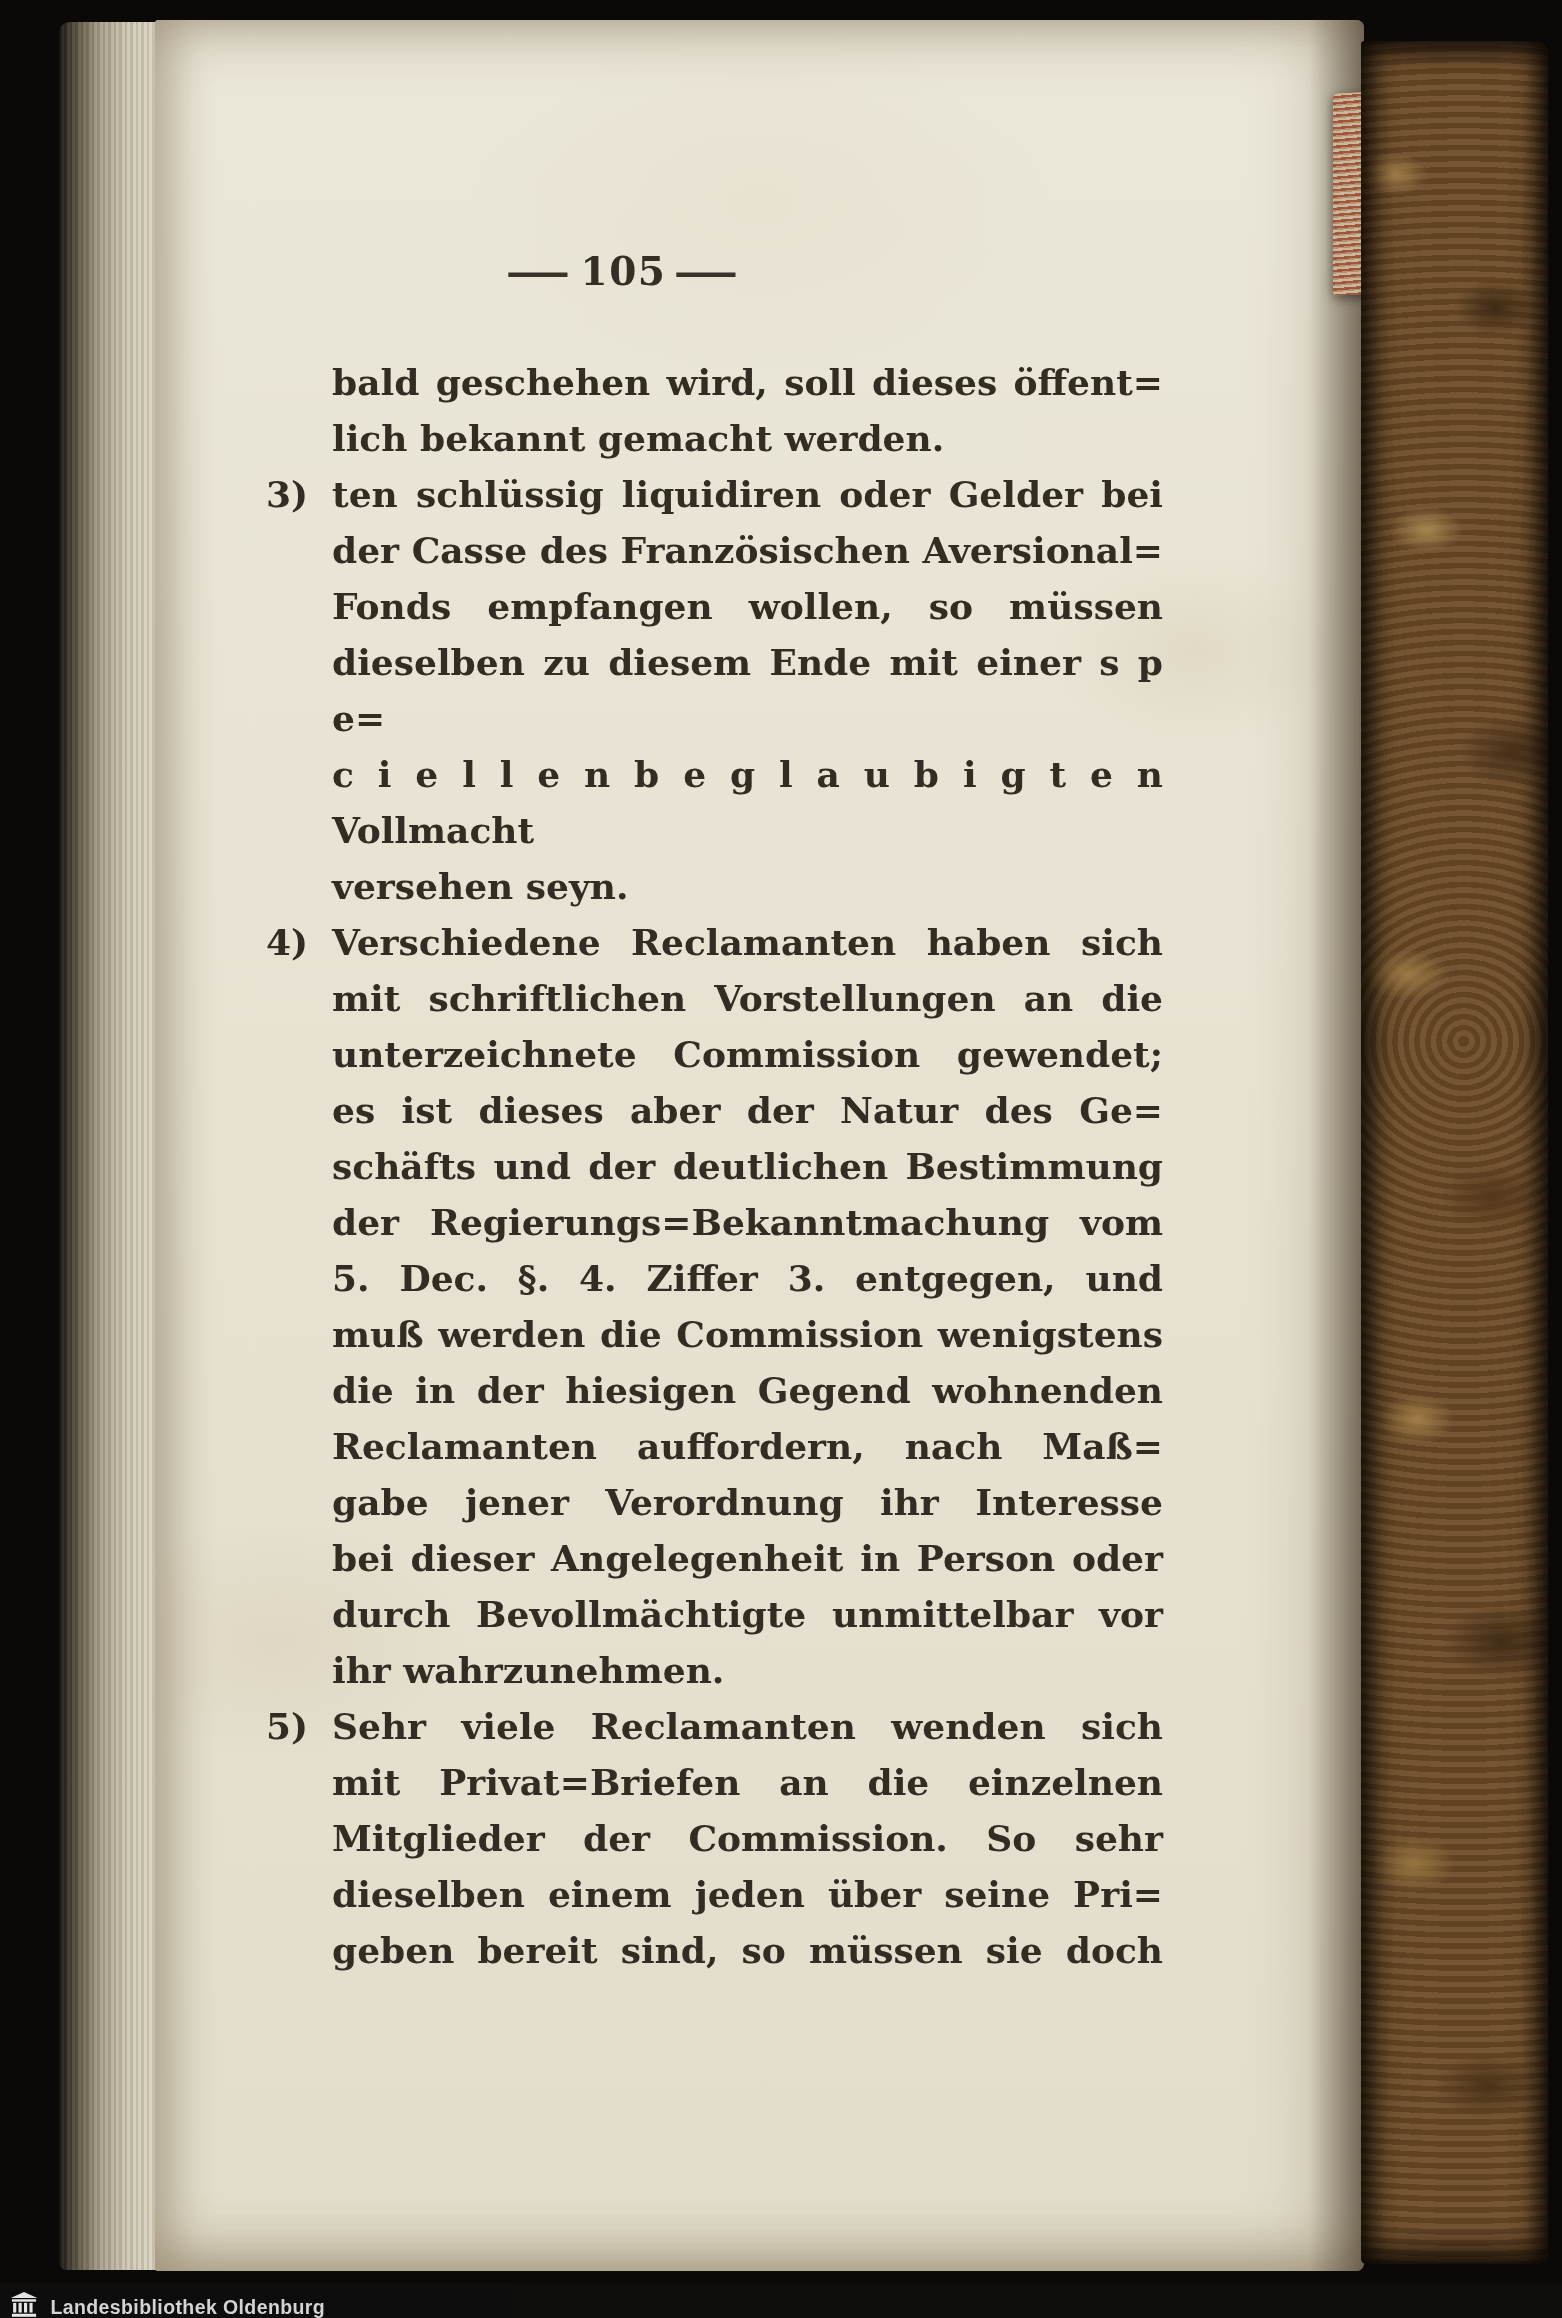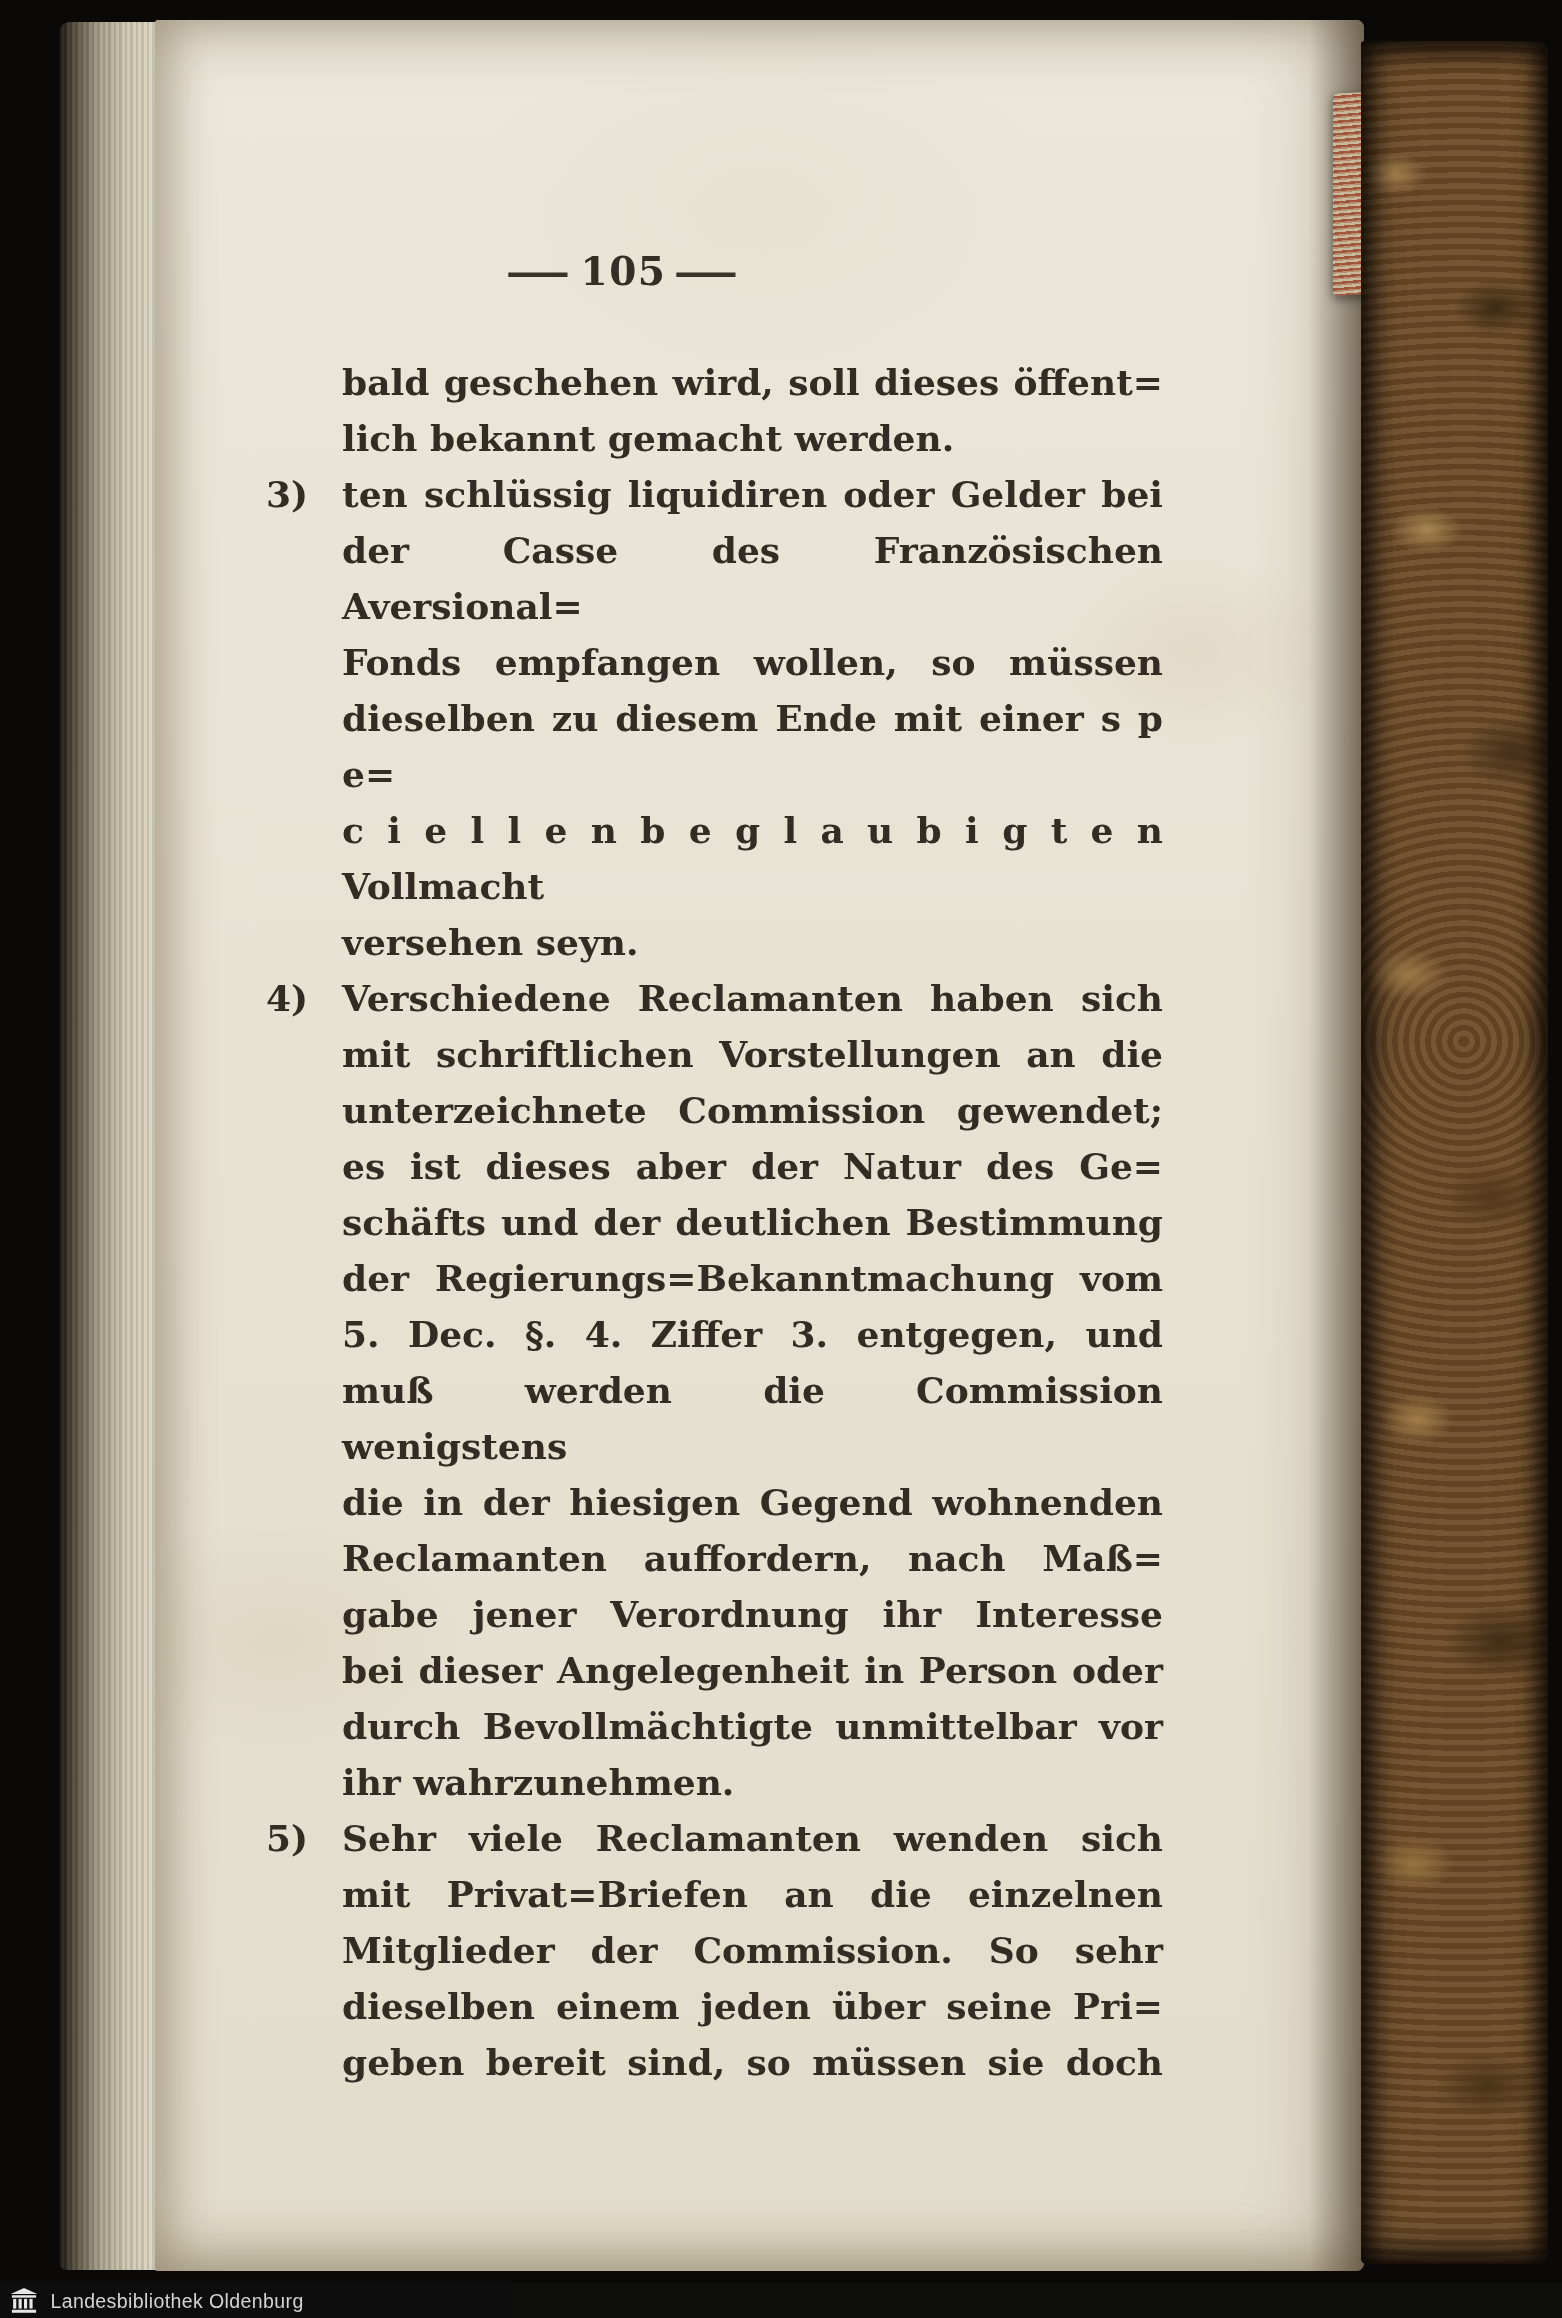--- a/index.html
+++ b/index.html
@@ -93,29 +93,29 @@
   .text-block{
     position:absolute;left:177px;top:334px;width:831px;
     font-size:36px;font-weight:bold;color:#332c23;
     line-height:56px;
   }
   .para{position:relative;}
   .marker{
     position:absolute;left:-66px;top:0;width:58px;
     text-align:left;
   }
-  .line{text-align:justify;text-align-last:justify;margin-left:10px;}
+  .line{text-align:justify;text-align-last:justify;}
   .line.short{text-align-last:left;}
 
   
   .footer-band{
     position:absolute;left:0;bottom:0;width:100%;height:36px;
     background:rgba(14,14,14,0.92);
-    display:flex;align-items:center;gap:11px;
-    padding-left:9.4px;box-sizing:border-box;
+    display:flex;align-items:flex-end;gap:11px;
+    padding-left:9.4px;box-sizing:border-box;font-weight:bold;
   }
   .footer-logo{width:30px;height:26.6px;display:block;}
   .footer-text{
     font-family:"Liberation Sans", sans-serif;
     font-size:19.5px;color:#d4d4d4;letter-spacing:0.4px;
   }
 </style>
 </head>
 <body>
 

